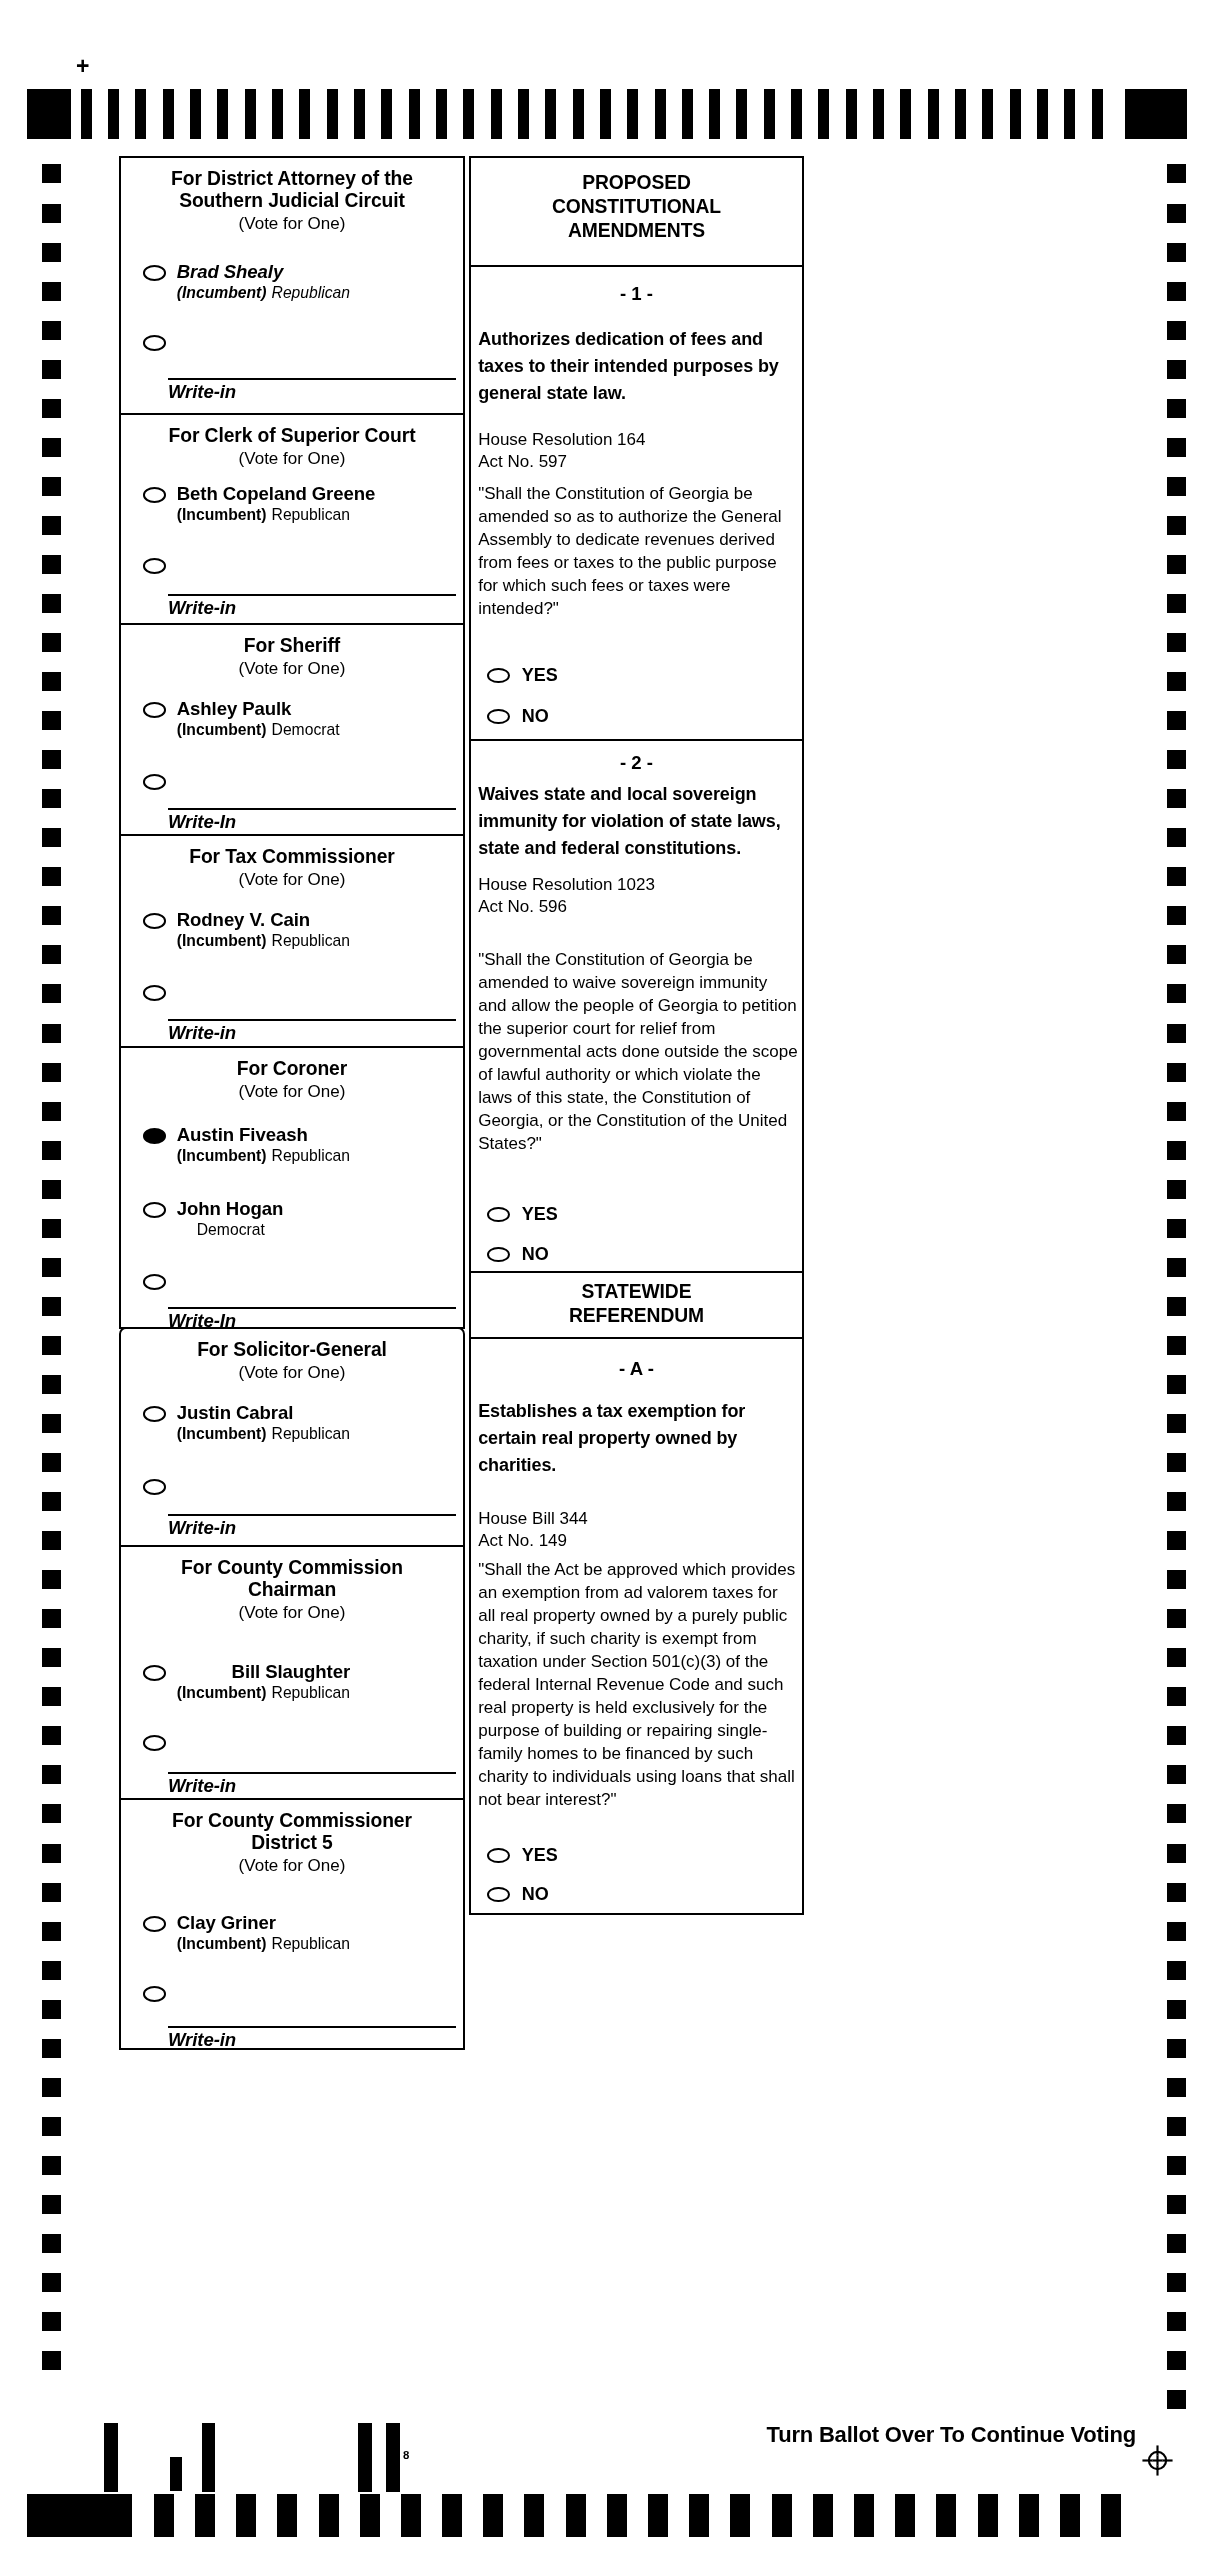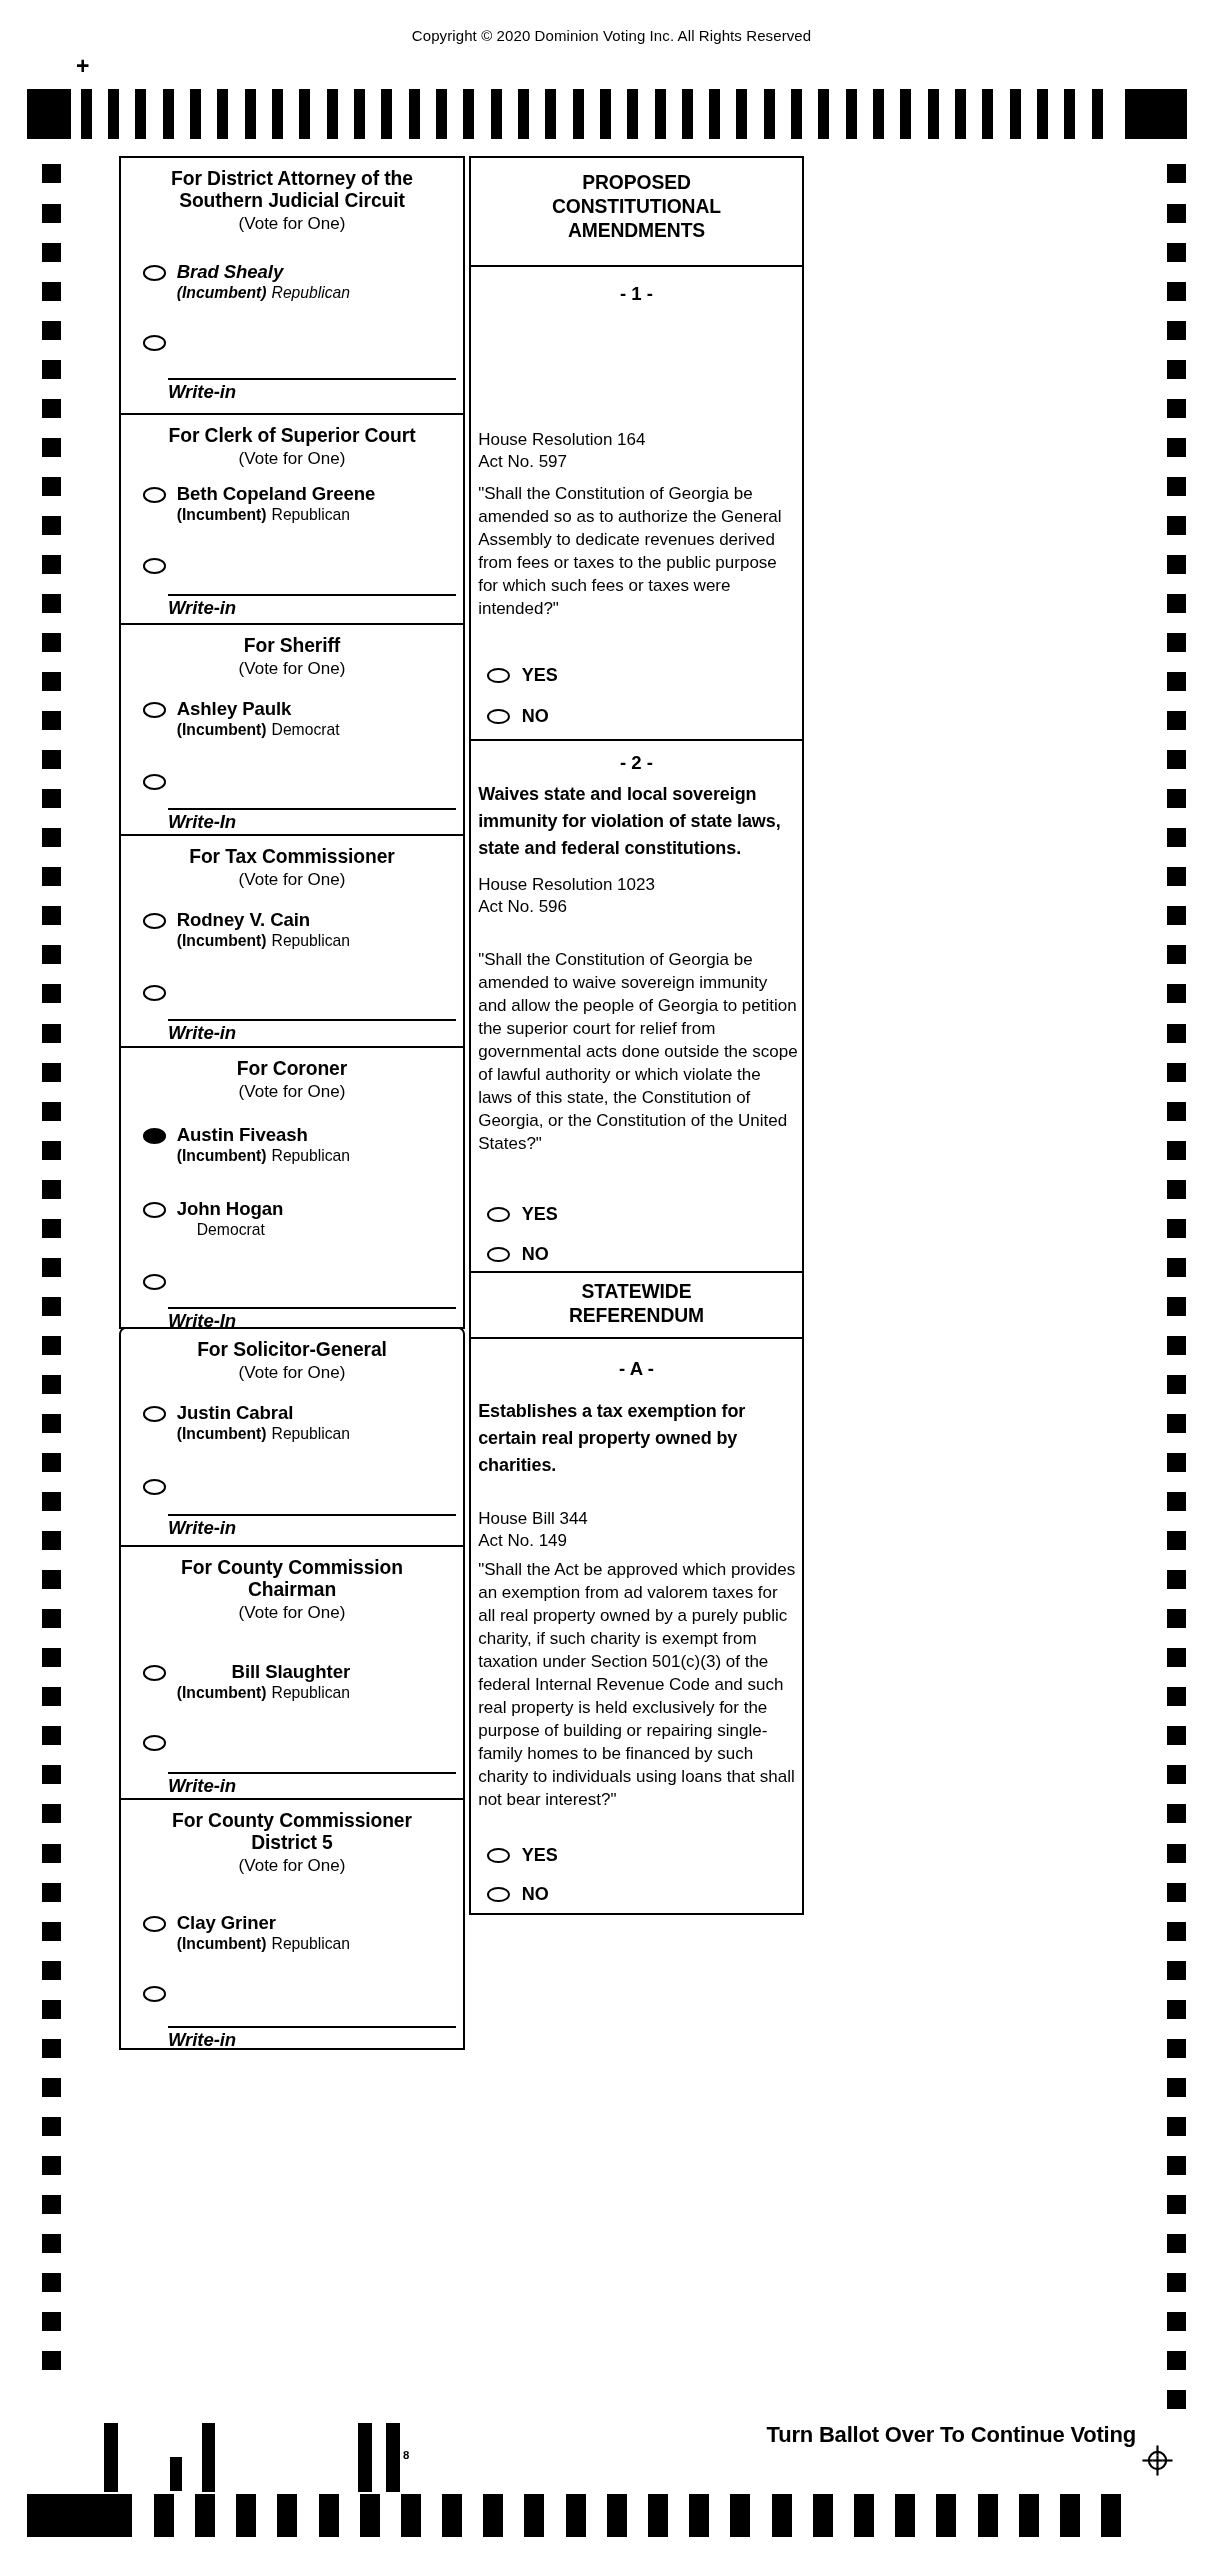--- a/index.html
+++ b/index.html
@@ -41,21 +41,20 @@
   .measure-summary{position:absolute;left:7.2px;right:5.7px;font-weight:bold;font-size:18px;line-height:27px;letter-spacing:-0.1px;}
   .measure-refs{position:absolute;left:7.2px;right:5.7px;font-size:17px;line-height:21.5px;}
   .measure-question{position:absolute;left:7.2px;right:3.6px;font-size:17px;line-height:23px;}
   .option-row{position:absolute;left:15.7px;display:flex;align-items:center;}
   .option-label{margin-left:11.4px;font-size:18px;font-weight:bold;}
 </style>
 </head>
 <body>
 
 <div id="ballot">
-  <div class="copyright">Copyright © 2020 Dominion Voting Inc. All Rights Reserved</div>
   <div class="plus-mark">+</div>
   <div class="turn-over">Turn Ballot Over To Continue Voting</div>
   <div class="seq-mark">8</div>
   <svg class="crosshair" width="33" height="33" viewBox="0 0 46 46">
     <line x1="23" y1="2" x2="23" y2="44" stroke="#000" stroke-width="3"></line>
     <line x1="2" y1="23" x2="44" y2="23" stroke="#000" stroke-width="3"></line>
     <circle cx="23" cy="23" r="12" fill="none" stroke="#000" stroke-width="3"></circle>
     <circle cx="23" cy="23" r="7" fill="#fff"></circle>
     <line x1="23" y1="16" x2="23" y2="30" stroke="#000" stroke-width="3"></line>
     <line x1="16" y1="23" x2="30" y2="23" stroke="#000" stroke-width="3"></line>
@@ -411,20 +410,21 @@
       <div class="hdr-line">PROPOSED</div>
       <div class="hdr-line">CONSTITUTIONAL</div>
       <div class="hdr-line">AMENDMENTS</div>
     </section>
     <section class="rightbox pad-sm" style="top: 1270px; height: 69px;">
       <div class="hdr-line">STATEWIDE</div>
       <div class="hdr-line">REFERENDUM</div>
     </section>
     <section class="rightbox" style="top: 265px; height: 476px;">
       <div class="measure-num" style="top: 15.7px;">- 1 -</div>
+      <div class="measure-summary" style="top: 59px;">Authorizes dedication of fees and taxes to their intended purposes by general state law.</div>
       <div class="measure-refs" style="top: 162px;">
         <div>House Resolution 164</div>
         <div>Act No. 597</div>
       </div>
       <div class="measure-question" style="top: 215px;">"Shall the Constitution of Georgia be amended so as to authorize the General Assembly to dedicate revenues derived from fees or taxes to the public purpose for which such fees or taxes were intended?"</div>
       <div class="option-row" style="top: 398px;">
         <span class="oval"></span>
         <span class="option-label">YES</span>
       </div>
       <div class="option-row" style="top: 439px;">

